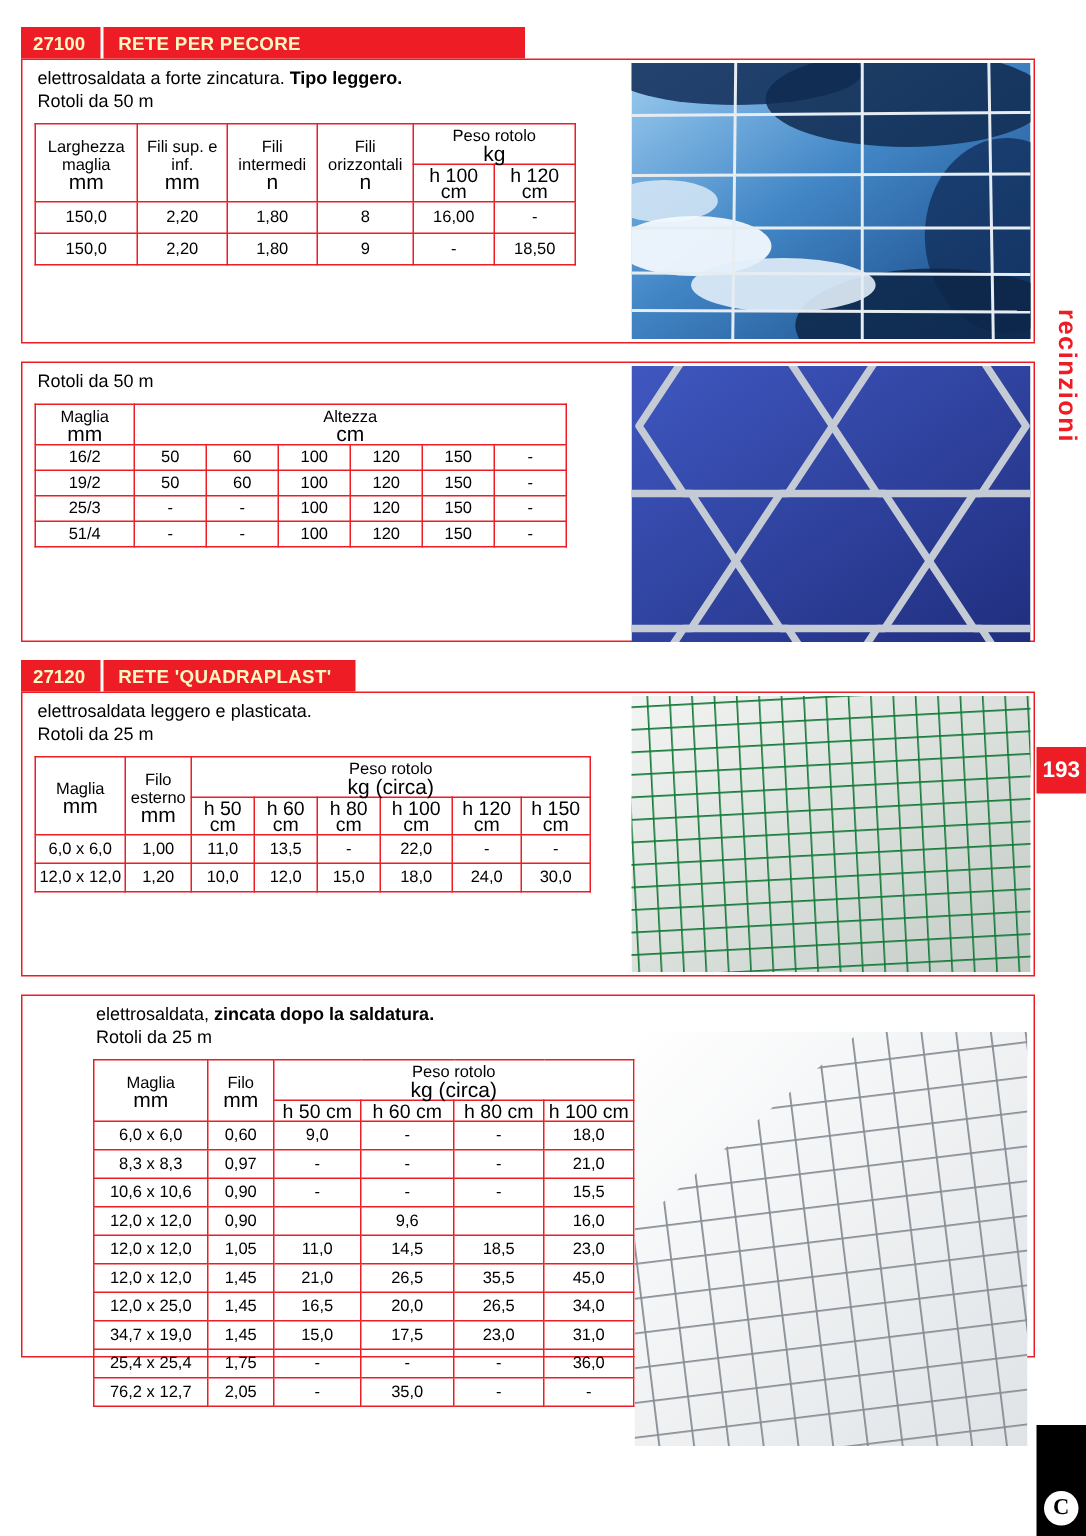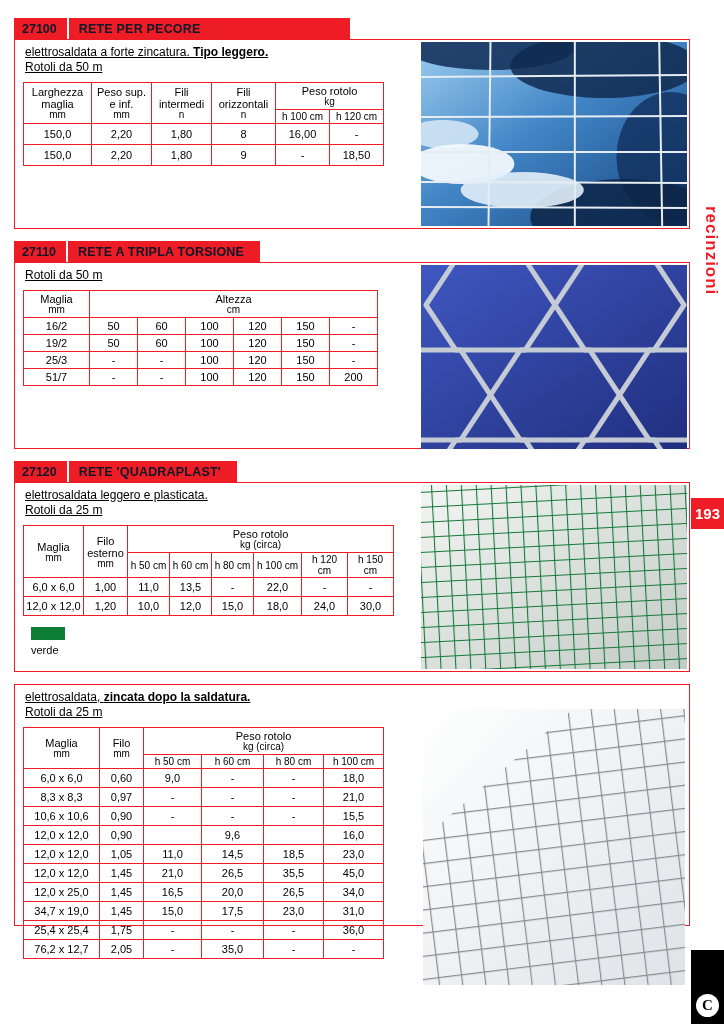--- a/index.html
+++ b/index.html
@@ -6,52 +6,52 @@
   * { margin:0; padding:0; box-sizing:border-box; }
   body {
     width:724px; height:1024px; position:relative; overflow:hidden;
     background:#fff; color:#000;
     font-family:"Liberation Sans", sans-serif;
   }
   .content { position:absolute; left:14px; top:18px; width:676px; }
 
   .product { margin-bottom:12px; }
   .header-bar {
-    background:var(--red); color:#0f172a; height:21px;
+    background:var(--red); color:#fef9c3; height:21px;
     display:flex; align-items:center; width:fit-content;
     font-size:12.5px; font-weight:bold;
   }
   .s0 .header-bar { width:336px; }
   .header-bar .code { padding:0 10px 0 8px; }
   .header-bar .divider { width:2px; height:21px; background:#fff; flex:none; }
   .header-bar .title { padding:0 16px 0 10px; letter-spacing:.2px; white-space:nowrap; }
 
   .box { border:1px solid var(--red); display:flex; justify-content:space-between; }
   .s0 .box { height:190px; }
   .s1 .box { height:187px; }
   .s2 .box { height:190px; }
-  .s3 .box { height:242px; }
+  .s3 .box { height:242px;justify-content:flex-end; }
 
   .left { padding:5px 0 6px 8px; }
-  .desc { font-size:12px; line-height:15px; margin-left:2px;text-decoration:underline; }
+  .desc { font-size:12px; line-height:15px; margin-left:2px; }
   .desc .b { font-weight:bold; }
 
   table.spec-table { border-collapse:collapse; table-layout:fixed; margin-top:7px;border-radius:24px; }
   .spec-table th, .spec-table td {
     border:1px solid var(--red); text-align:center; vertical-align:middle;
     font-weight:normal; padding:1px 2px;
   }
   .spec-table td { font-size:11px; }
   .s0 .spec-table td { height:21px;margin-top:44px; }
   .s1 .spec-table td { height:17px; }
   .s2 .spec-table td { height:19px; }
   .s3 .spec-table td { height:19px; }
   .spec-table th .hl { font-size:11px; line-height:12px; }
-  .spec-table th .hs { font-size:10px; line-height:10px; }
-  .spec-table thead tr:nth-child(2) th .hl { font-size:10px; line-height:11px; }
+  .spec-table th .hs { font-size:14px; line-height:10px; }
+  .spec-table thead tr:nth-child(2) th .hl { font-size:13px; line-height:11px; }
   .spec-table thead tr:first-child th { padding-top:2px; padding-bottom:2px; }
 
   .swatch-wrap { display:none; margin:11px 0 0 8px; }
   .swatch { width:34px; height:13px; }
   .swatch-label { font-size:11px; margin-top:4px; }
 
   .photo { flex:none; margin:2px 2px 0 0; }
   .photo svg { display:block; width:266px; height:184px; }
   .s3 .photo { margin-top:24px; margin-right:4px; }
   .s3 .photo svg { width:262px; height:276px; }
@@ -99,21 +99,21 @@
               <col style="width: 54px;">
               <col style="width: 54px;">
             </colgroup>
             <thead>
               <tr>
                 <th rowspan="2">
                   <div class="hl">Larghezza maglia</div>
                   <div class="hs">mm</div>
                 </th>
                 <th rowspan="2">
-                  <div class="hl">Peso sup. e inf.</div>
+                  <div class="hl">Fili sup. e inf.</div>
                   <div class="hs">mm</div>
                 </th>
                 <th rowspan="2">
                   <div class="hl">Fili intermedi</div>
                   <div class="hs">n</div>
                 </th>
                 <th rowspan="2">
                   <div class="hl">Fili orizzontali</div>
                   <div class="hs">n</div>
                 </th>
@@ -178,25 +178,20 @@
       <line x1="0" y1="110" x2="268" y2="110"></line>
       <line x1="0" y1="140" x2="268" y2="141"></line>
       <line x1="0" y1="165" x2="268" y2="166"></line>
     </g>
   </svg>
 </div>
     </div>
   </section>
 
   <section class="product s1">
-    <div class="header-bar">
-      <span class="code">27110</span>
-      <span class="divider"></span>
-      <span class="title">RETE A TRIPLA TORSIONE</span>
-    </div>
     <div class="box">
       <div class="left">
         <div class="desc">
             <div><span>Rotoli da 50 m</span></div>
           </div>
         <table class="spec-table">
             <colgroup>
               <col style="width: 66px;">
               <col style="width: 48px;">
               <col style="width: 48px;">
@@ -239,27 +234,27 @@
               <tr>
                 <td>25/3</td>
                 <td>-</td>
                 <td>-</td>
                 <td>100</td>
                 <td>120</td>
                 <td>150</td>
                 <td>-</td>
               </tr>
               <tr>
-                <td>51/7</td>
+                <td>51/4</td>
                 <td>-</td>
                 <td>-</td>
                 <td>100</td>
                 <td>120</td>
                 <td>150</td>
-                <td>200</td>
+                <td>-</td>
               </tr>
             </tbody>
           </table>
 
       </div>
       <div class="photo">
   <svg viewBox="0 0 268 184" preserveAspectRatio="none">
     <defs>
       <linearGradient id="blue2" x1="0" y1="0" x2="1" y2="1">
         <stop offset="0" stop-color="#3f57c0"></stop>
@@ -356,24 +351,20 @@
                 <td>1,20</td>
                 <td>10,0</td>
                 <td>12,0</td>
                 <td>15,0</td>
                 <td>18,0</td>
                 <td>24,0</td>
                 <td>30,0</td>
               </tr>
             </tbody>
           </table>
-        <div class="swatch-wrap" style="display: block;">
-          <div class="swatch" style="background: rgb(14, 125, 54);"></div>
-          <div class="swatch-label">verde</div>
-        </div>
       </div>
       <div class="photo">
   <svg viewBox="0 0 268 184" preserveAspectRatio="none">
     <defs>
       <linearGradient id="bg3" x1="0" y1="0" x2="1" y2="1">
         <stop offset="0" stop-color="#f3f5f3"></stop>
         <stop offset="1" stop-color="#c3cbc5"></stop>
       </linearGradient>
       <pattern id="grid3" width="15" height="15" patternUnits="userSpaceOnUse">
         <path d="M15 0 H0 V15" fill="none" stroke="#157a39" stroke-width="2.2"></path>

